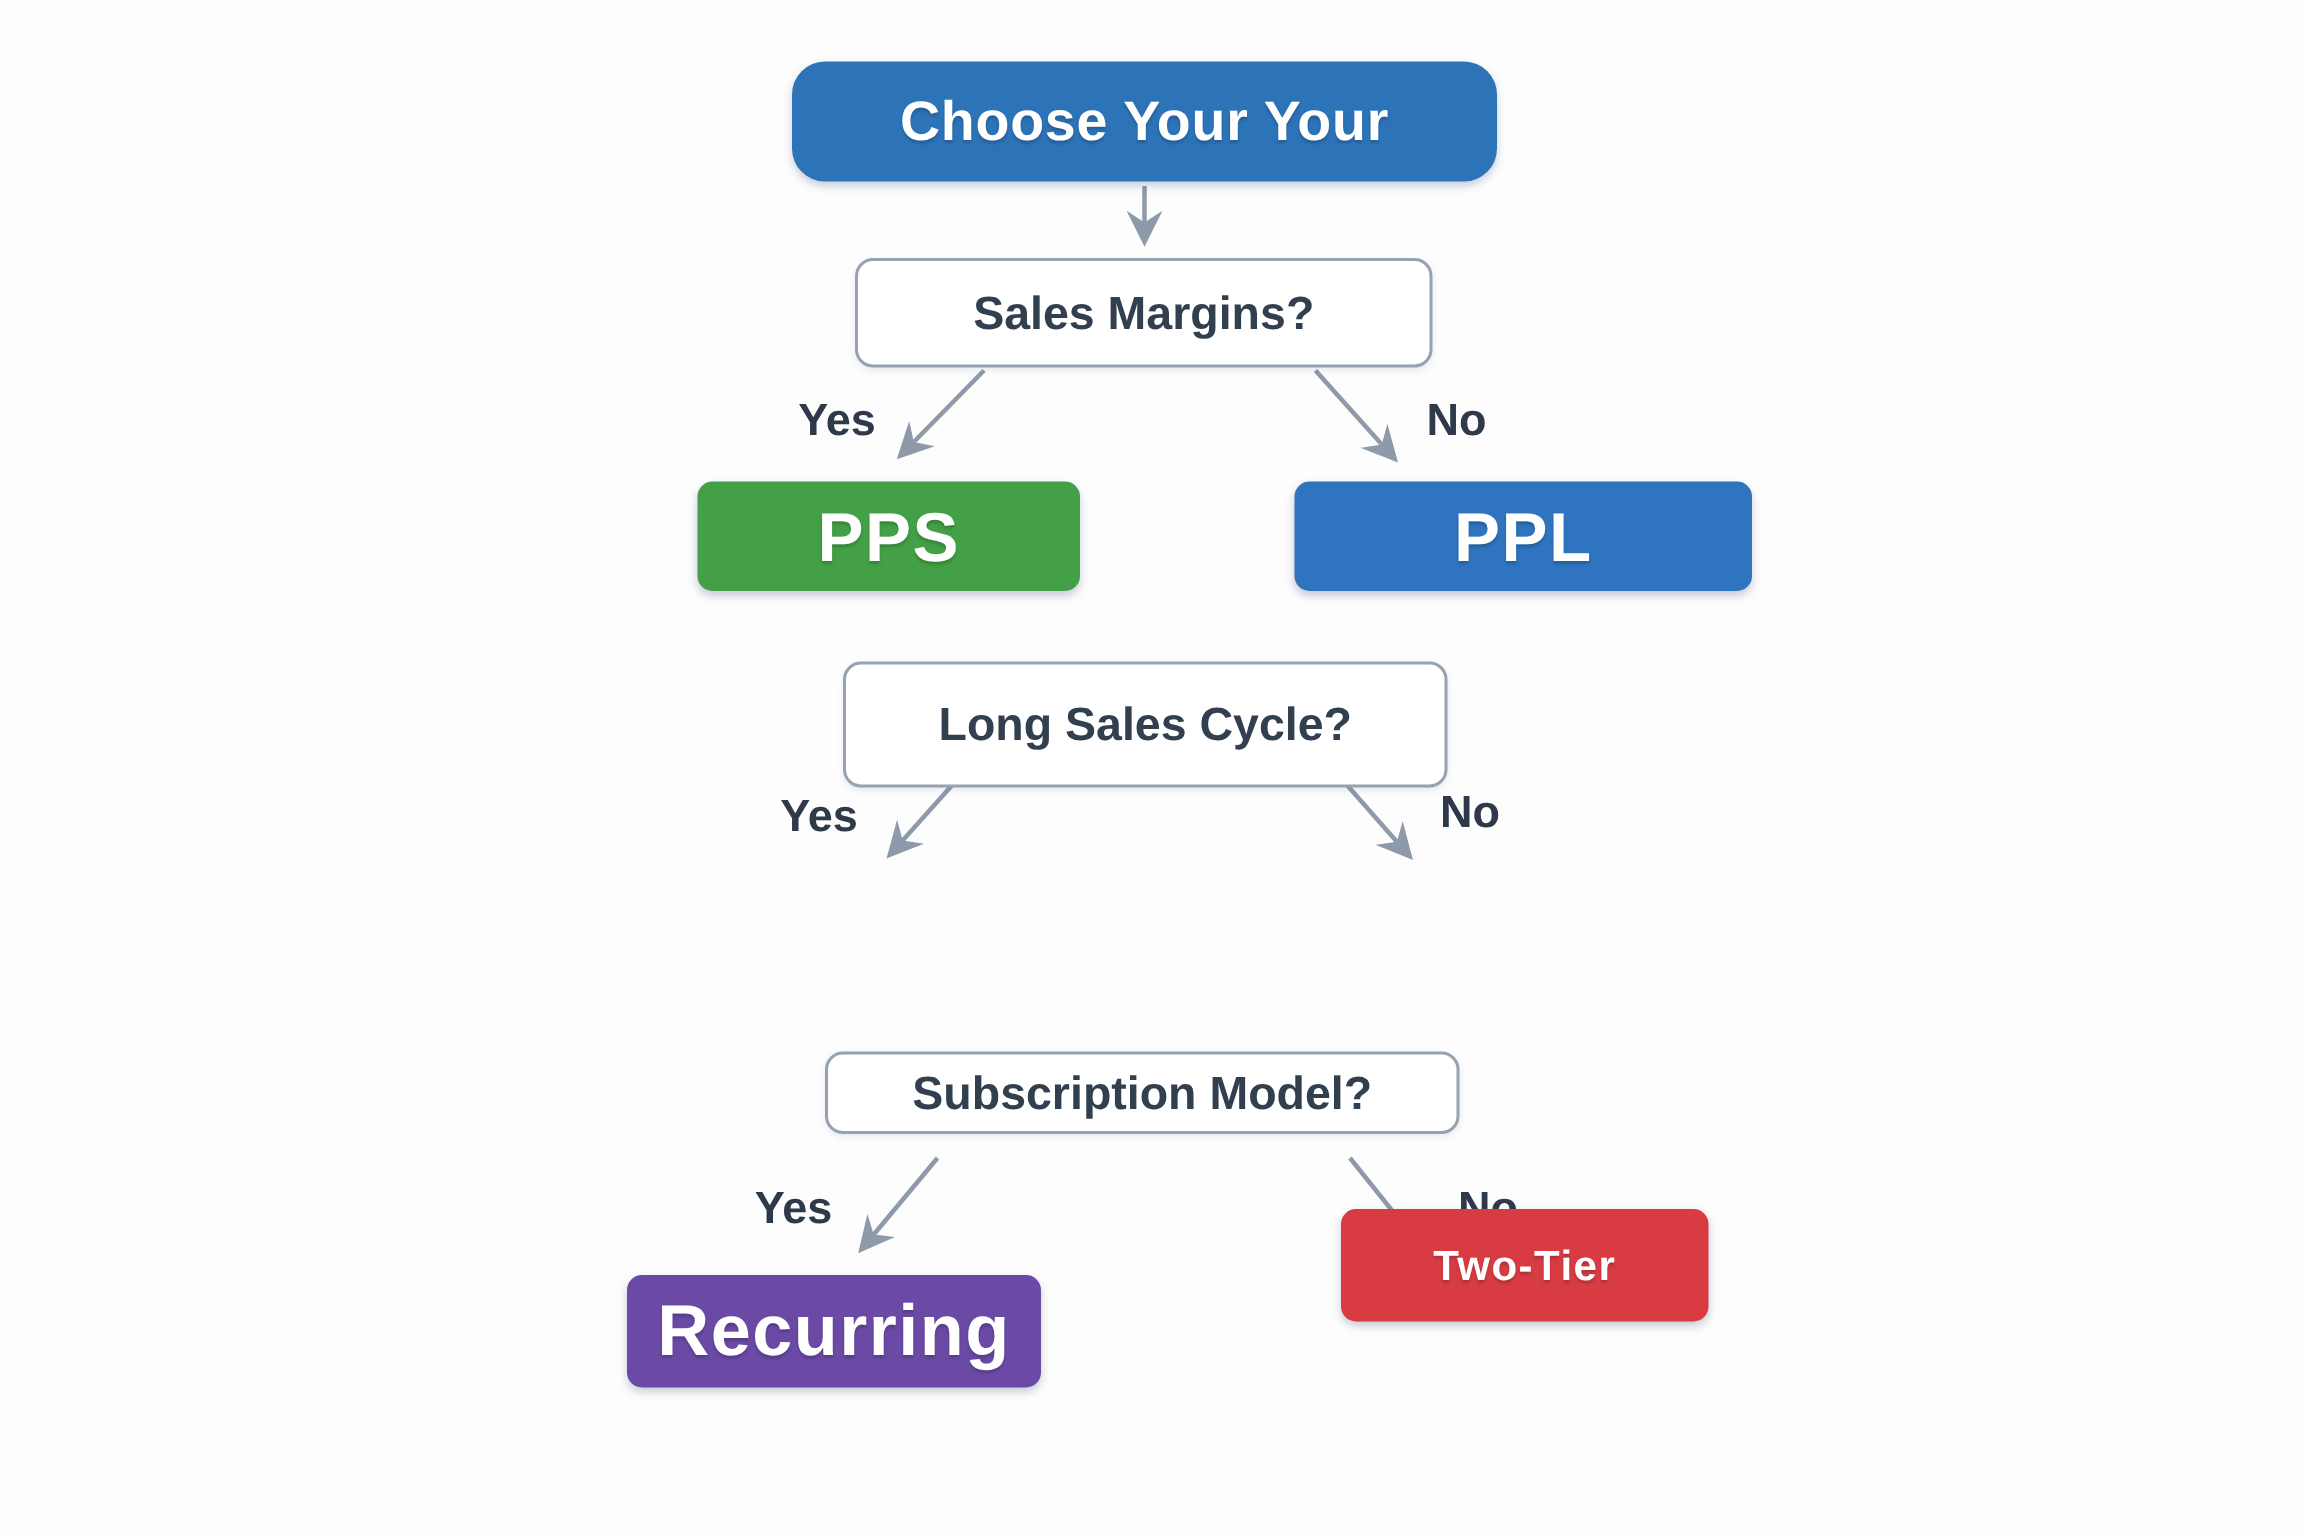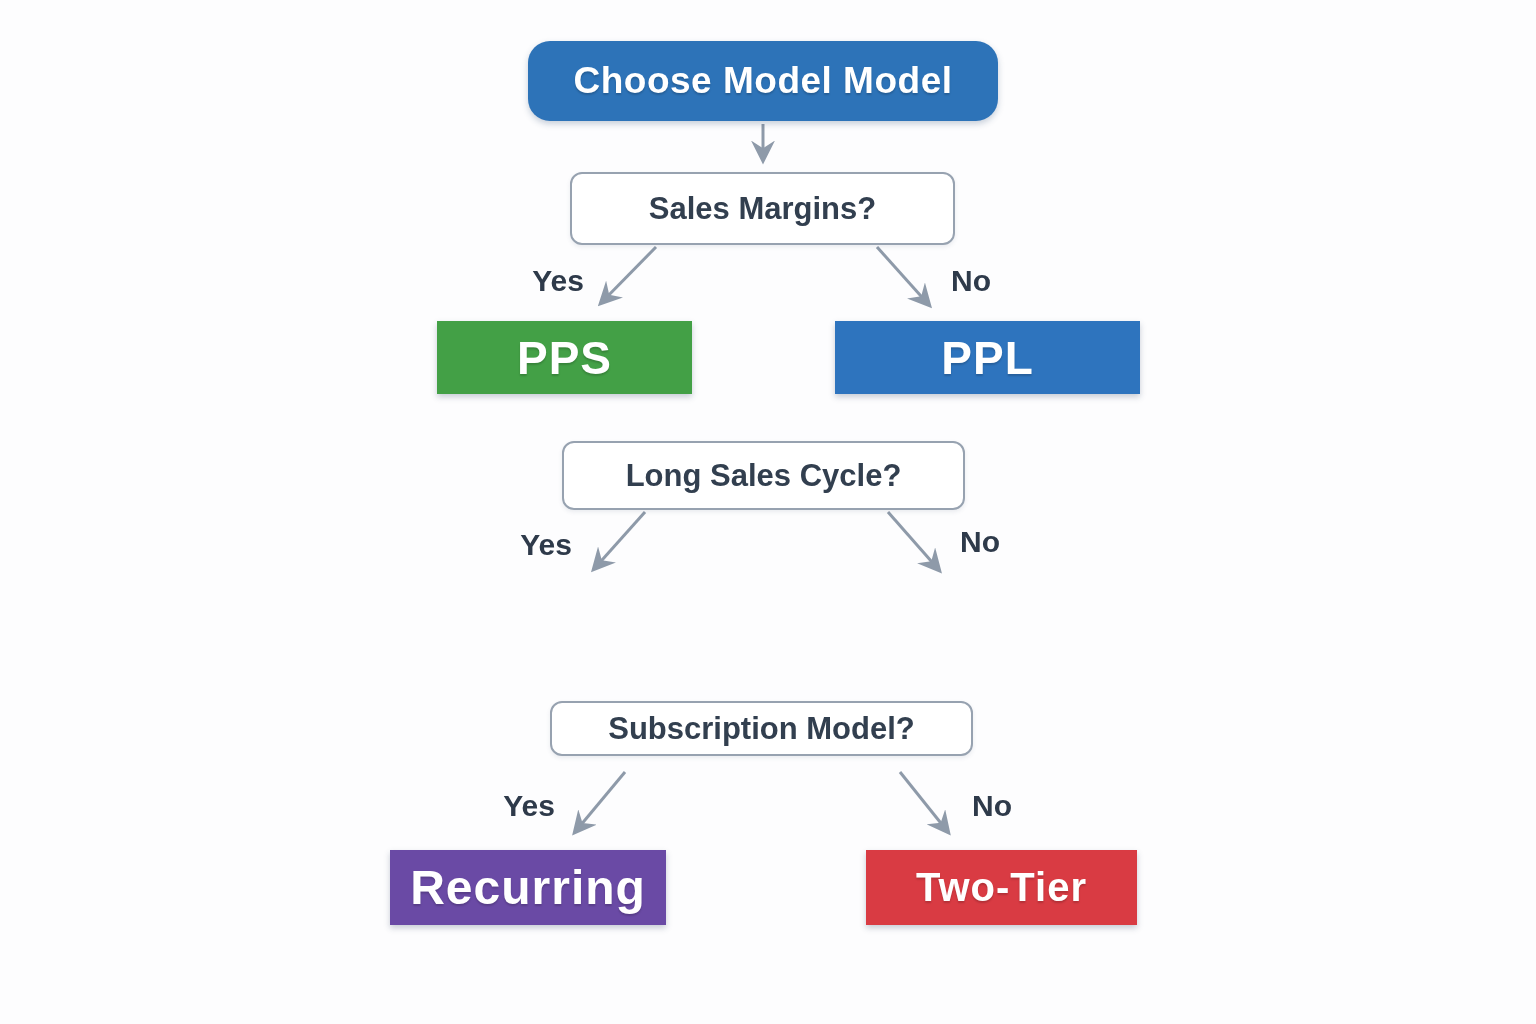--- a/index.html
+++ b/index.html
@@ -32,34 +32,35 @@
   }
   .question-node {
     background: #ffffff;
     border: 2.5px solid #97a2b0;
     border-radius: 12px;
     color: #323f4f;
     font-size: 31px;
     box-shadow: 0 2px 4px rgba(60,80,110,0.10);
   }
   #q1 { left: 570px; top: 172px; width: 385px; height: 73px; }
-  #q2 { left: 562px; top: 441px; width: 403px; height: 69px; }
+  #q2 { left: 562px; top: 441px; width: 403px; height: 84px; }
   #q3 { left: 550px; top: 701px; width: 423px; height: 55px; }
   .outcome-node {
-    border-radius: 0;
+    border-radius: 10px;
     color: #ffffff;
     letter-spacing: 1px;
     box-shadow: 0 3px 6px rgba(40,60,90,0.25);
     text-shadow: 0 2px 2px rgba(0,0,0,0.18);
+    margin-left: 28px;
   }
   #out-pps { left: 437px; top: 321px; width: 255px; height: 73px; font-size: 46px; }
   #out-ppl { left: 835px; top: 321px; width: 305px; height: 73px; font-size: 46px; }
   #out-ppc { left: 437px; top: 583px; width: 255px; height: 72px; font-size: 46px; }
   #out-recurring { left: 390px; top: 850px; width: 276px; height: 75px; font-size: 48px; }
-  #out-twotier { left: 866px; top: 850px; width: 271px; height: 75px; font-size: 40px; }
+  #out-twotier { left: 866px; top: 806px; width: 245px; height: 75px; font-size: 28px; }
   .edge-label {
     position: absolute;
     transform: translate(-50%, -50%);
     font-weight: bold;
     font-size: 30px;
     color: #2e3a4a;
     white-space: nowrap;
   }
   #lbl-q1-yes { left: 558px; top: 281px; }
   #lbl-q1-no  { left: 971px; top: 281px; }
@@ -86,21 +87,21 @@
     </defs>
     <line x1="763" y1="124" x2="763" y2="160" stroke="#8e9aa9" stroke-width="3" marker-end="url(#ah)"></line>
     <line x1="656" y1="247" x2="601" y2="303" stroke="#8e9aa9" stroke-width="3" marker-end="url(#ah)"></line>
     <line x1="877" y1="247" x2="929" y2="305" stroke="#8e9aa9" stroke-width="3" marker-end="url(#ah)"></line>
     <line x1="645" y1="512" x2="594" y2="569" stroke="#8e9aa9" stroke-width="3" marker-end="url(#ah)"></line>
     <line x1="888" y1="512" x2="939" y2="570" stroke="#8e9aa9" stroke-width="3" marker-end="url(#ah)"></line>
     <line x1="625" y1="772" x2="575" y2="832" stroke="#8e9aa9" stroke-width="3" marker-end="url(#ah)"></line>
     <line x1="900" y1="772" x2="948" y2="832" stroke="#8e9aa9" stroke-width="3" marker-end="url(#ah)"></line>
   </svg>
 
-  <div class="node root-node" style="background-color: rgb(45, 115, 184);">Choose Model Model</div>
+  <div class="node root-node" style="background-color: rgb(45, 115, 184);">Choose Your Your</div>
 
   <div class="node question-node" id="q1">Sales Margins?</div>
   <div class="edge-label" id="lbl-q1-yes">Yes</div>
   <div class="edge-label" id="lbl-q1-no">No</div>
   <div class="node outcome-node" id="out-pps" style="background-color: rgb(67, 160, 70);">PPS</div>
   <div class="node outcome-node" id="out-ppl" style="background-color: rgb(46, 116, 190);">PPL</div>
 
   <div class="node question-node" id="q2">Long Sales Cycle?</div>
   <div class="edge-label" id="lbl-q2-yes">Yes</div>
   <div class="edge-label" id="lbl-q2-no">No</div>

